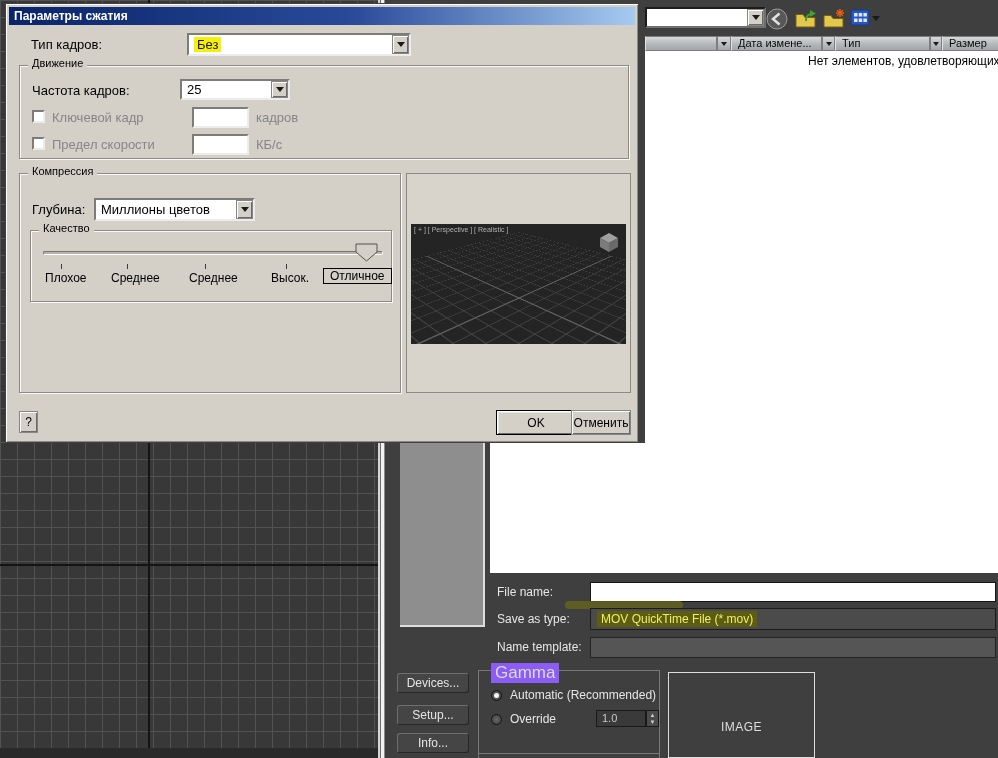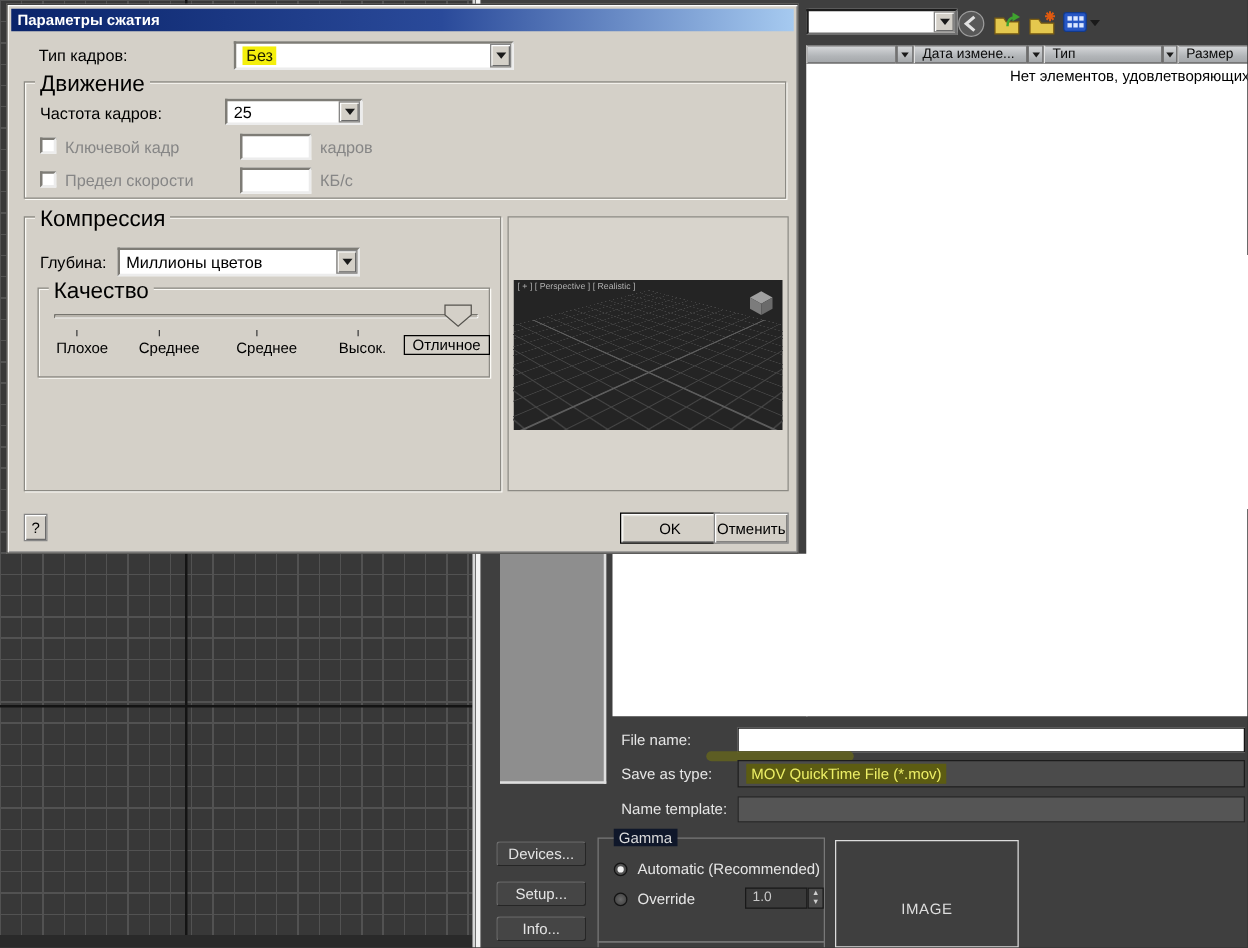--- a/index.html
+++ b/index.html
@@ -54,21 +54,21 @@
   .type-select { position:absolute; left:590px; top:608px; width:406px; height:22px;
     background:#4b4b4b; border:1px solid #1c1c1c; display:flex; align-items:center; padding-left:6px; }
   .hl-olive { background:#5c5c12; color:#edef66; font-size:12px; padding:1px 4px;text-align:right; }
   .smudge { position:absolute; left:565px; top:601px; width:118px; height:8px; background:#63631f; border-radius:4px; opacity:.85; }
 
   .dbtn { position:absolute; width:72px; height:20px; background:#454545; color:#e4e4e4; font-size:12px;
     border:1px solid #6e6e6e; border-bottom-color:#262626; border-right-color:#262626; border-radius:3px;
     display:flex; align-items:center; justify-content:center; }
 
   .grpd { position:absolute; border:1px solid #787878; }
-  .grpd > .glabel { position:absolute; top:-8px; left:12px; background:#0f172a; color:#dcdcdc; font-size:12px; padding:0 4px; }
+  .grpd > .glabel { position:absolute; top:-8px; left:12px; background:#8b5cf6; color:#dcdcdc; font-size:17px; padding:0 4px; }
   .radio-row { position:absolute; display:flex; align-items:center; gap:8px; color:#e6e6e6; font-size:12px; }
   .radio { width:11px; height:11px; border-radius:50%; background:radial-gradient(#6a6a6a,#3a3a3a); border:1px solid #141414;
     display:flex; align-items:center; justify-content:center; }
   .radio.sel::after { content:""; width:5px; height:5px; border-radius:50%; background:#f2f2f2; }
   .spin-field { position:absolute; left:105px; top:-2px; width:50px; height:17px; background:#3a3a3a;
     border:1px solid #191919; color:#c9c9c9; font-size:11px; padding:1px 0 0 5px; }
   .spinner { position:absolute; left:155px; top:-2px; width:13px; height:17px; background:#4b4b4b; border:1px solid #191919;
     display:flex; flex-direction:column; align-items:center; justify-content:center; color:#cfcfcf; font-size:6px; line-height:7px; }
 
   .image-panel { position:absolute; left:668px; top:672px; width:147px; height:86px; border:1px solid #dcdcdc;
@@ -82,21 +82,21 @@
     background:linear-gradient(to right,#0a246a,#2a4a9a 55%,#a6caf0); color:#fff; font-weight:bold; font-size:12px;
     display:flex; align-items:center; padding-left:5px; }
   .llabel { position:absolute; white-space:nowrap; }
   .gray { color:#868686; }
   .lcombo { position:absolute; background:#fff; border:2px solid; border-color:#7e7c76 #ececec #ececec #7e7c76;
     display:flex; align-items:center; }
   .lcombo .txt { flex:1; padding-left:5px; font-size:13px; overflow:hidden; white-space:nowrap; }
   .lcombo .dropbtn { align-self:stretch; height:auto; }
   .hl-yellow { background:#f4ef0c; color:#1b1b00; padding:0 3px; }
   .grp { position:absolute; border:1px solid #8c8a84; box-shadow:1px 1px 0 #fbfaf6, inset 1px 1px 0 #fbfaf6; }
-  .grp > .glabel { position:absolute; top:-9px; left:8px; background:#d4d0c8; padding:0 4px; font-size:18px; }
+  .grp > .glabel { position:absolute; top:-9px; left:8px; background:#d4d0c8; padding:0 4px; font-size:11px; }
   .cb { position:absolute; width:13px; height:13px; background:#fff; border:2px solid; border-color:#7e7c76 #ececec #ececec #7e7c76; }
   .tfield { position:absolute; background:#fff; border:2px solid; border-color:#7e7c76 #ececec #ececec #7e7c76; }
   .track { position:absolute; height:4px; background:#b8b4ac; border:1px solid; border-color:#76746e #fff #fff #76746e; border-radius:2px; }
   .tick { position:absolute; width:1px; height:5px; background:#3c3c3c; }
   .qlabel { position:absolute; font-size:12px; white-space:nowrap; }
   .qbox { position:absolute; border:1px solid #000; background:#d4d0c8; font-size:12px; padding:0 6px; }
   .btn3d { position:absolute; background:#d4d0c8; border:1px solid #868686;
     box-shadow:inset 1px 1px 0 #fff, inset -1px -1px 0 #6a6a6a; display:flex; align-items:center; justify-content:center; font-size:12px; }
   .btn-default { border:1px solid #000; box-shadow:inset 1px 1px 0 #fff, inset -1px -1px 0 #6a6a6a, inset 2px 2px 0 #e8e6e0; }
   .preview { position:absolute; left:400px; top:169px; width:225px; height:220px; background:#d8d4cc; border:1px solid #8c8a84; }
@@ -243,21 +243,21 @@
       <div class="llabel gray" style="left:236px; top:44px;">кадров</div>
       <div class="cb" style="left:12px; top:71px;"></div>
       <div class="llabel gray" style="left:32px; top:71px;">Предел скорости</div>
       <div class="tfield" style="left:172px; top:68px; width:57px; height:21px;"></div>
       <div class="llabel gray" style="left:236px; top:71px;">КБ/с</div>
     </div>
 
     <div class="grp" style="left:13px; top:169px; width:382px; height:220px;">
       <span class="glabel">Компрессия</span>
       <div class="llabel" style="left:12px; top:28px;">Глубина:</div>
-      <div class="lcombo" style="left:74px; top:24px; width:194px; height:23px;">
+      <div class="lcombo" style="left:74px; top:24px; width:161px; height:23px;">
         <span class="txt">Миллионы цветов</span>
         <span class="dropbtn">
             <span class="caret"></span>
           </span>
       </div>
 
       <div class="grp" style="left:10px; top:56px; width:362px; height:72px;">
         <span class="glabel">Качество</span>
         <div class="track" style="left:12px; top:20px; width:340px;"></div>
         <svg style="position:absolute; left:324px; top:12px;" width="24" height="20">

